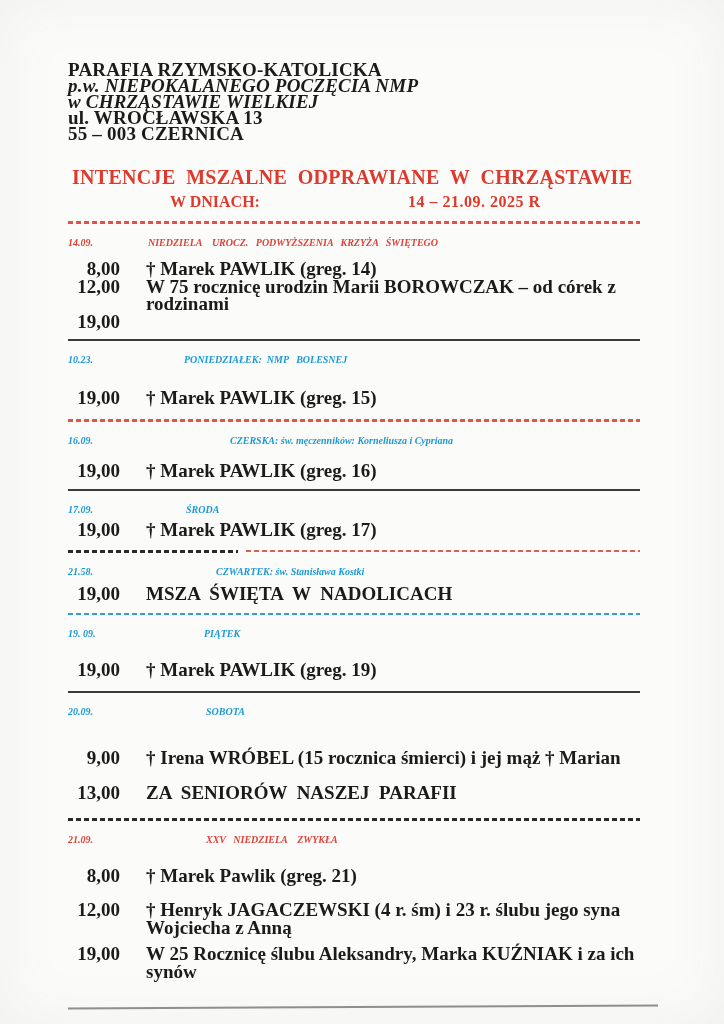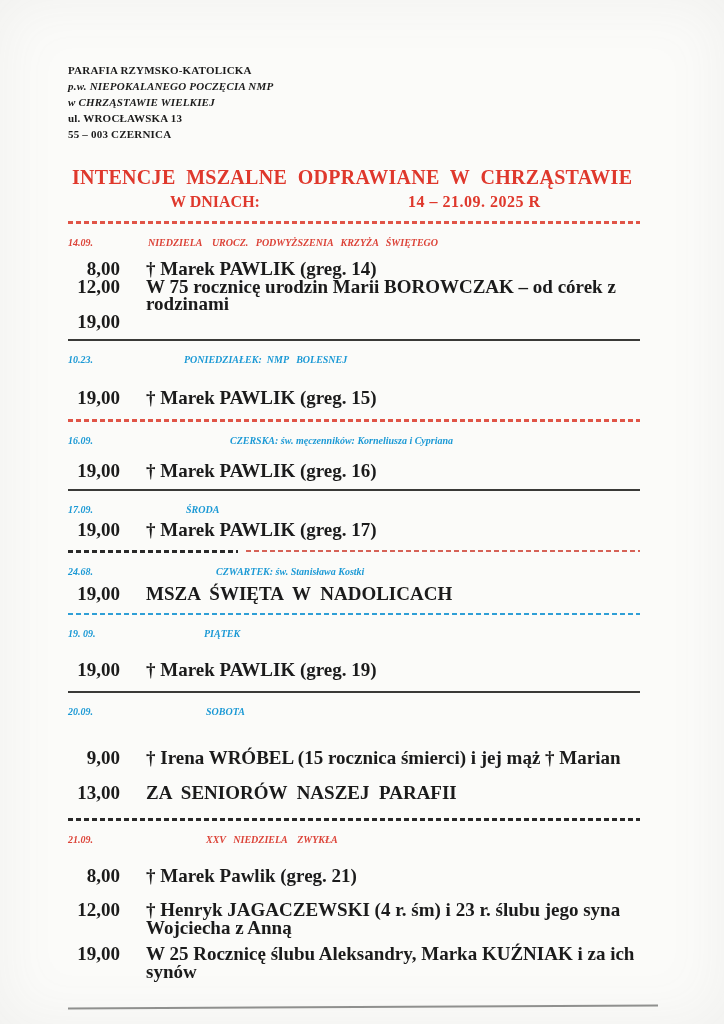--- a/index.html
+++ b/index.html
@@ -9,21 +9,21 @@
     margin:0 auto;
     background:#fbfbf9;
     box-shadow:inset 0 0 60px rgba(120,120,110,0.08);
     font-family:"Liberation Serif", serif;
     color:#1b1b1b;
     overflow:hidden;
   }
   .content{padding:62px 58px 0 68px;}
 
   
-  .addr{font-size:11px;font-weight:bold;line-height:16px;letter-spacing:0.2px;}
+  .addr{font-size:19px;font-weight:bold;line-height:16px;letter-spacing:0.2px;}
   .addr .it{font-style:italic;}
 
   
   .title-block{margin-top:24px;color:#df382c;font-weight:bold;}
   .title-line1{font-size:20px;white-space:pre-wrap;margin-left:4px;letter-spacing:0.3px;}
   .title-line2{font-size:16px;display:flex;margin-top:4px;}
   .title-line2 .lbl{margin-left:102px;}
   .title-line2 .dts{margin-left:148px;letter-spacing:0.5px;}
 
   
@@ -165,21 +165,21 @@
         <div class="entry">
           <span class="time">19,00</span>
           <span class="txt">† Marek PAWLIK (greg. 17)</span>
         </div>
       </div>
     </div>
     <div class="sep mixed after-s3"></div>
 
     <div class="section s4">
       <div class="sec-head">
-        <span class="date blue">24.68.</span>
+        <span class="date blue">21.58.</span>
         <span class="day blue">CZWARTEK: św. Stanisława Kostki</span>
       </div>
       <div class="entries">
         <div class="entry">
           <span class="time">19,00</span>
           <span class="txt">MSZA  ŚWIĘTA  W  NADOLICACH</span>
         </div>
       </div>
     </div>
     <div class="sep dashed-blue after-s4"></div>

